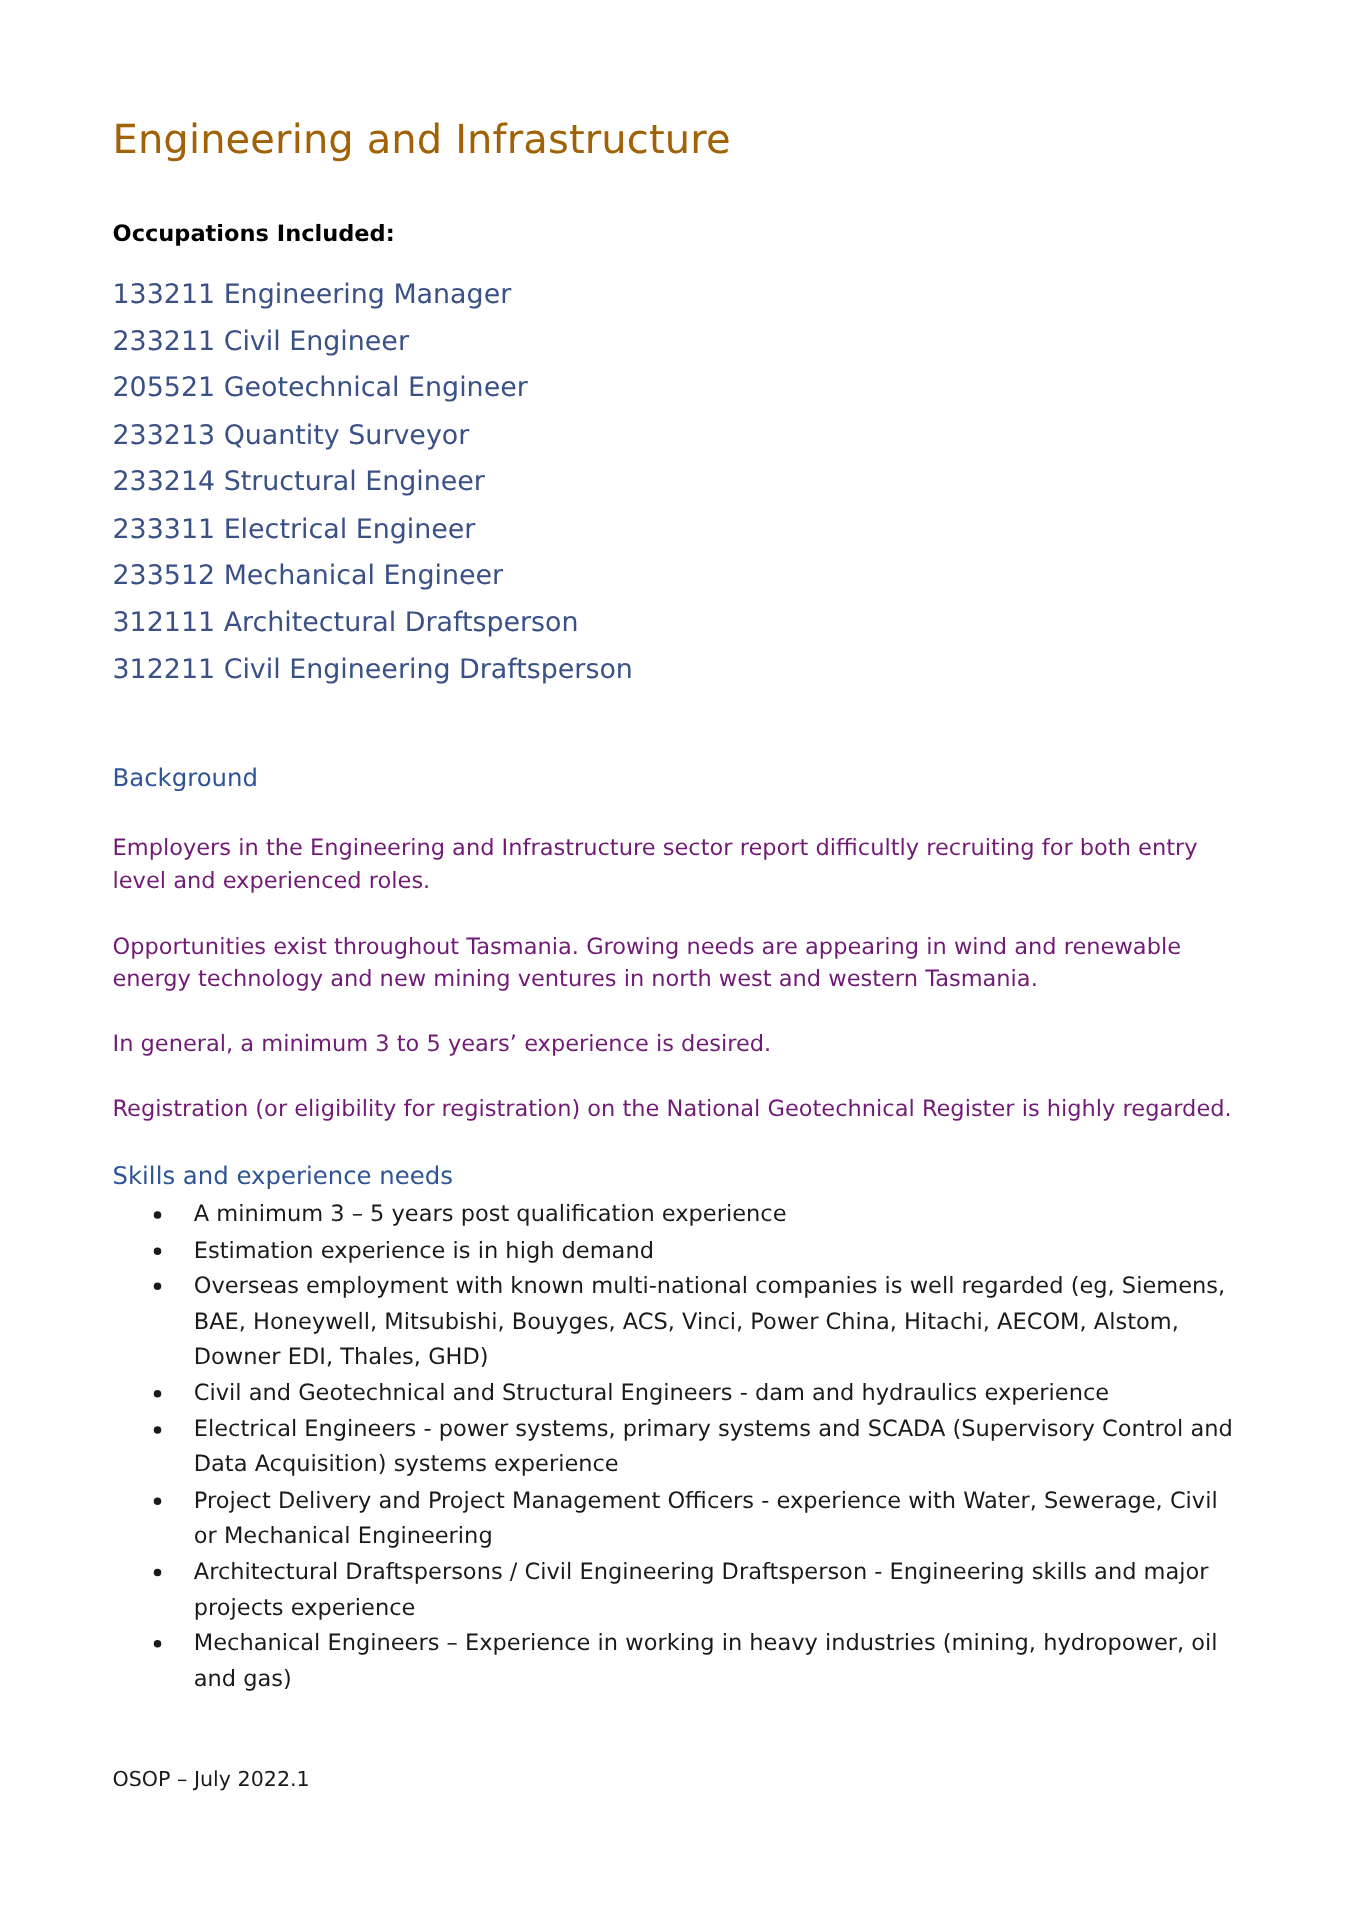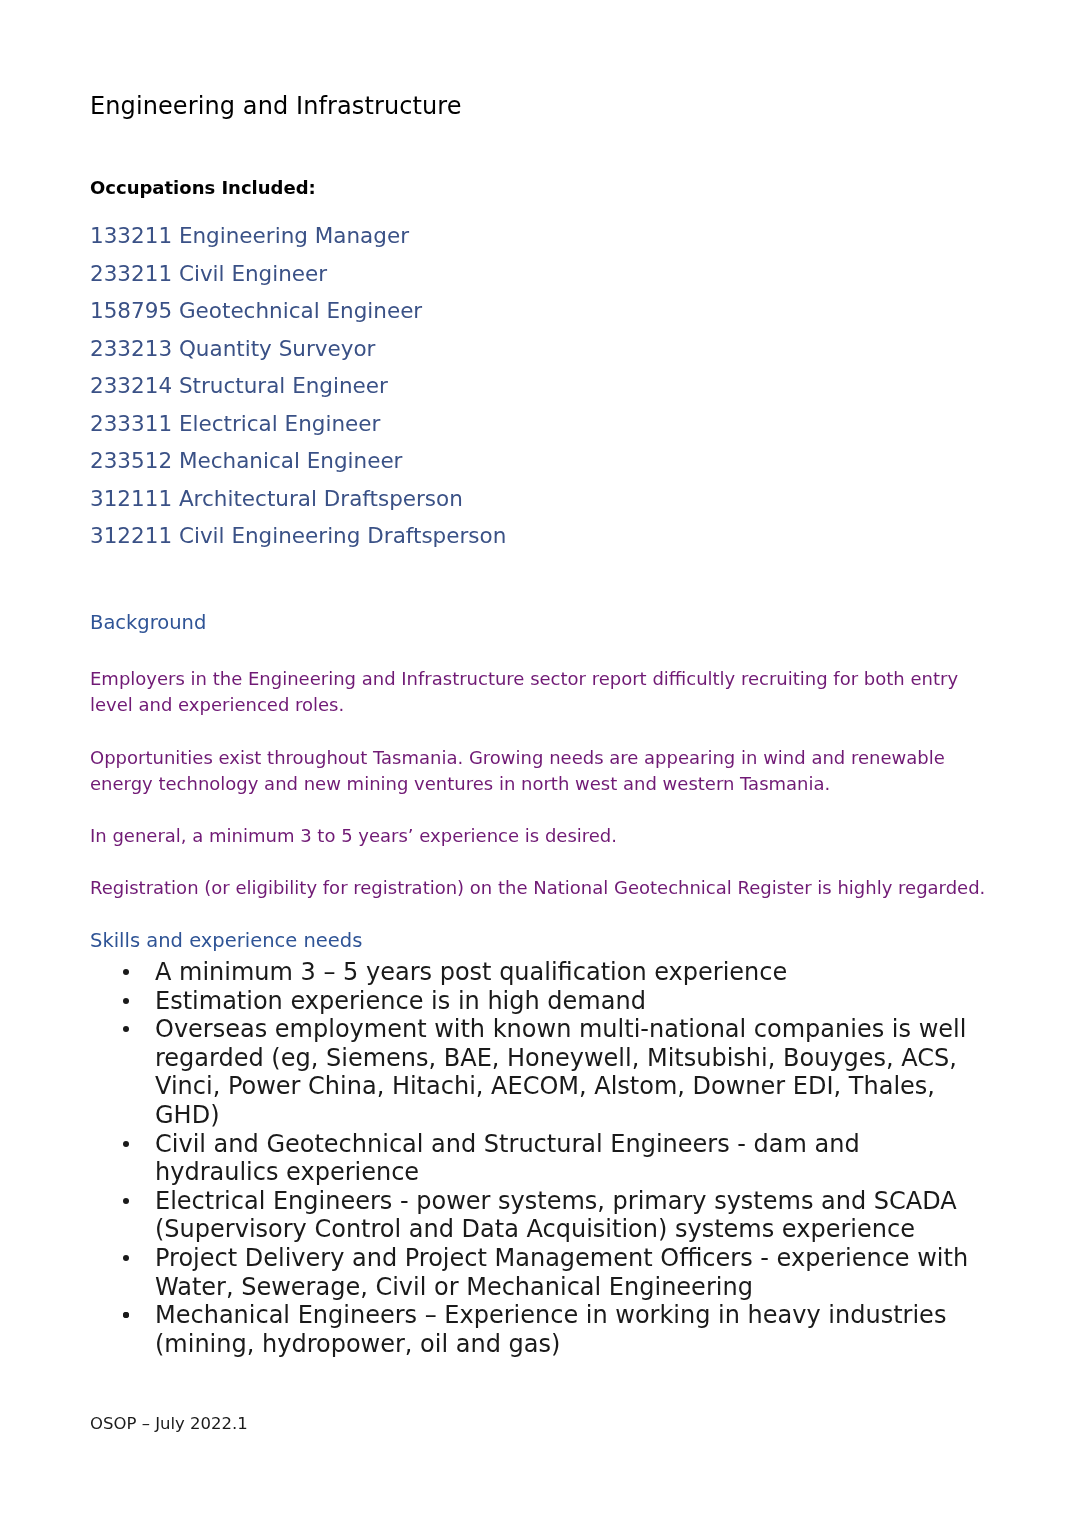--- a/index.html
+++ b/index.html
@@ -18,22 +18,22 @@
     .page {
       position: absolute;
       left: 90px;
       top: 0;
       width: 900px;
     }
     .title {
       position: absolute;
       top: 92px;
       left: 0;
-      font-size: 24px;
-      color: #000000;
+      font-size: 32px;
+      color: #a16207;
       font-weight: normal;
       letter-spacing: 0.1px;
       margin: 0;
       white-space: nowrap;
     }
     .occ-heading {
       position: absolute;
       top: 177px;
       left: 0;
       font-size: 18px;
@@ -80,21 +80,21 @@
       top: 958px;
       left: 0;
       list-style: none;
       margin: 0;
       padding: 0;
       width: 900px;
     }
     .skills-list li {
       position: relative;
       padding-left: 65px;
-      font-size: 24px;
+      font-size: 18px;
       line-height: 28.6px;
       color: #1a1a1a;
     }
     .bullet {
       position: absolute;
       left: 33px;
       top: 11px;
       width: 6px;
       height: 6px;
       border-radius: 50%;
@@ -114,21 +114,21 @@
 
 <div class="page">
 
   <h1 class="title">Engineering and Infrastructure</h1>
 
   <h2 class="occ-heading">Occupations Included:</h2>
 
   <ul class="occ-list">
     <li>133211 Engineering Manager</li>
     <li>233211 Civil Engineer</li>
-    <li>158795 Geotechnical Engineer</li>
+    <li>205521 Geotechnical Engineer</li>
     <li>233213 Quantity Surveyor</li>
     <li>233214 Structural Engineer</li>
     <li>233311 Electrical Engineer</li>
     <li>233512 Mechanical Engineer</li>
     <li>312111 Architectural Draftsperson</li>
     <li>312211 Civil Engineering Draftsperson</li>
   </ul>
 
   <h3 class="section-heading" style="top: 611px; text-align: right;">Background</h3>
 
@@ -159,20 +159,21 @@
     <li>
       <span class="bullet"></span>
       <span>Electrical Engineers - power systems, primary systems and SCADA (Supervisory Control and Data Acquisition) systems experience</span>
     </li>
     <li>
       <span class="bullet"></span>
       <span>Project Delivery and Project Management Officers - experience with Water, Sewerage, Civil or Mechanical Engineering</span>
     </li>
     <li>
       <span class="bullet"></span>
+      <span>Architectural Draftspersons / Civil Engineering Draftsperson - Engineering skills and major projects experience</span>
     </li>
     <li>
       <span class="bullet"></span>
       <span>Mechanical Engineers – Experience in working in heavy industries (mining, hydropower, oil and gas)</span>
     </li>
   </ul>
 
   <div class="footer">OSOP – July 2022.1</div>
 
 </div>

